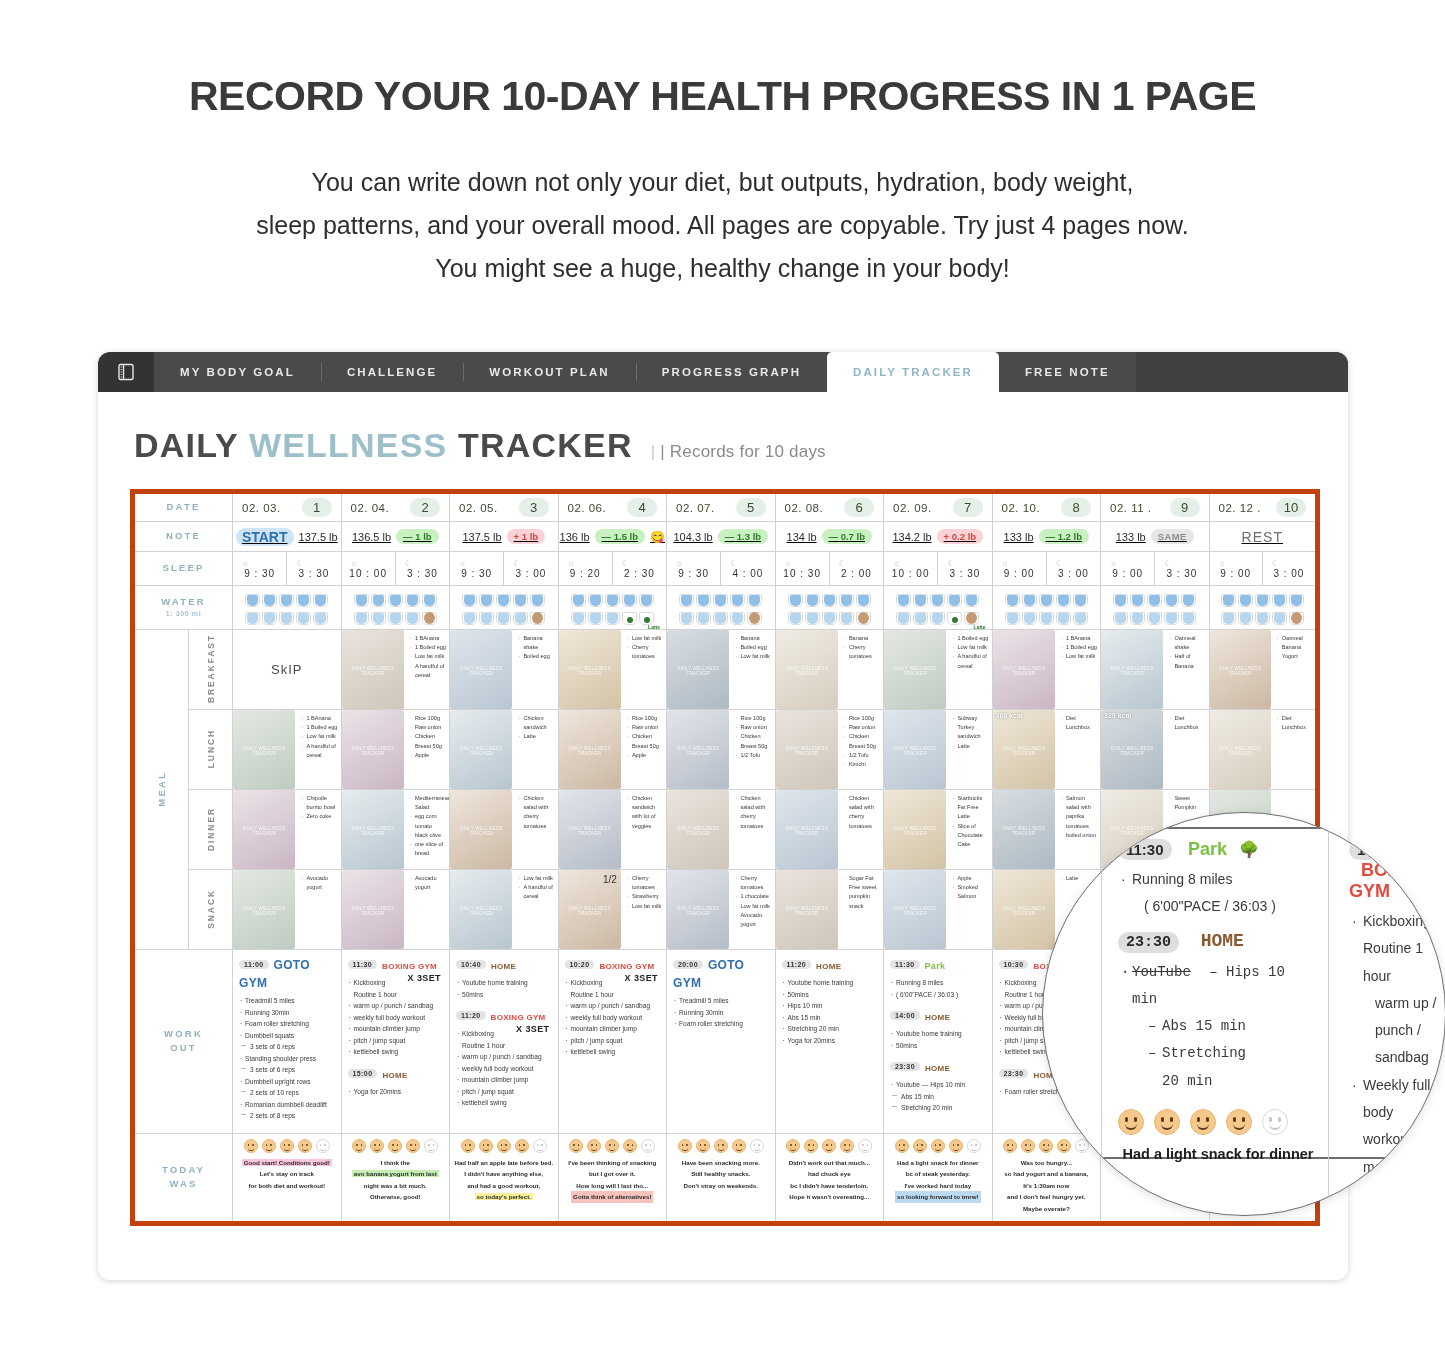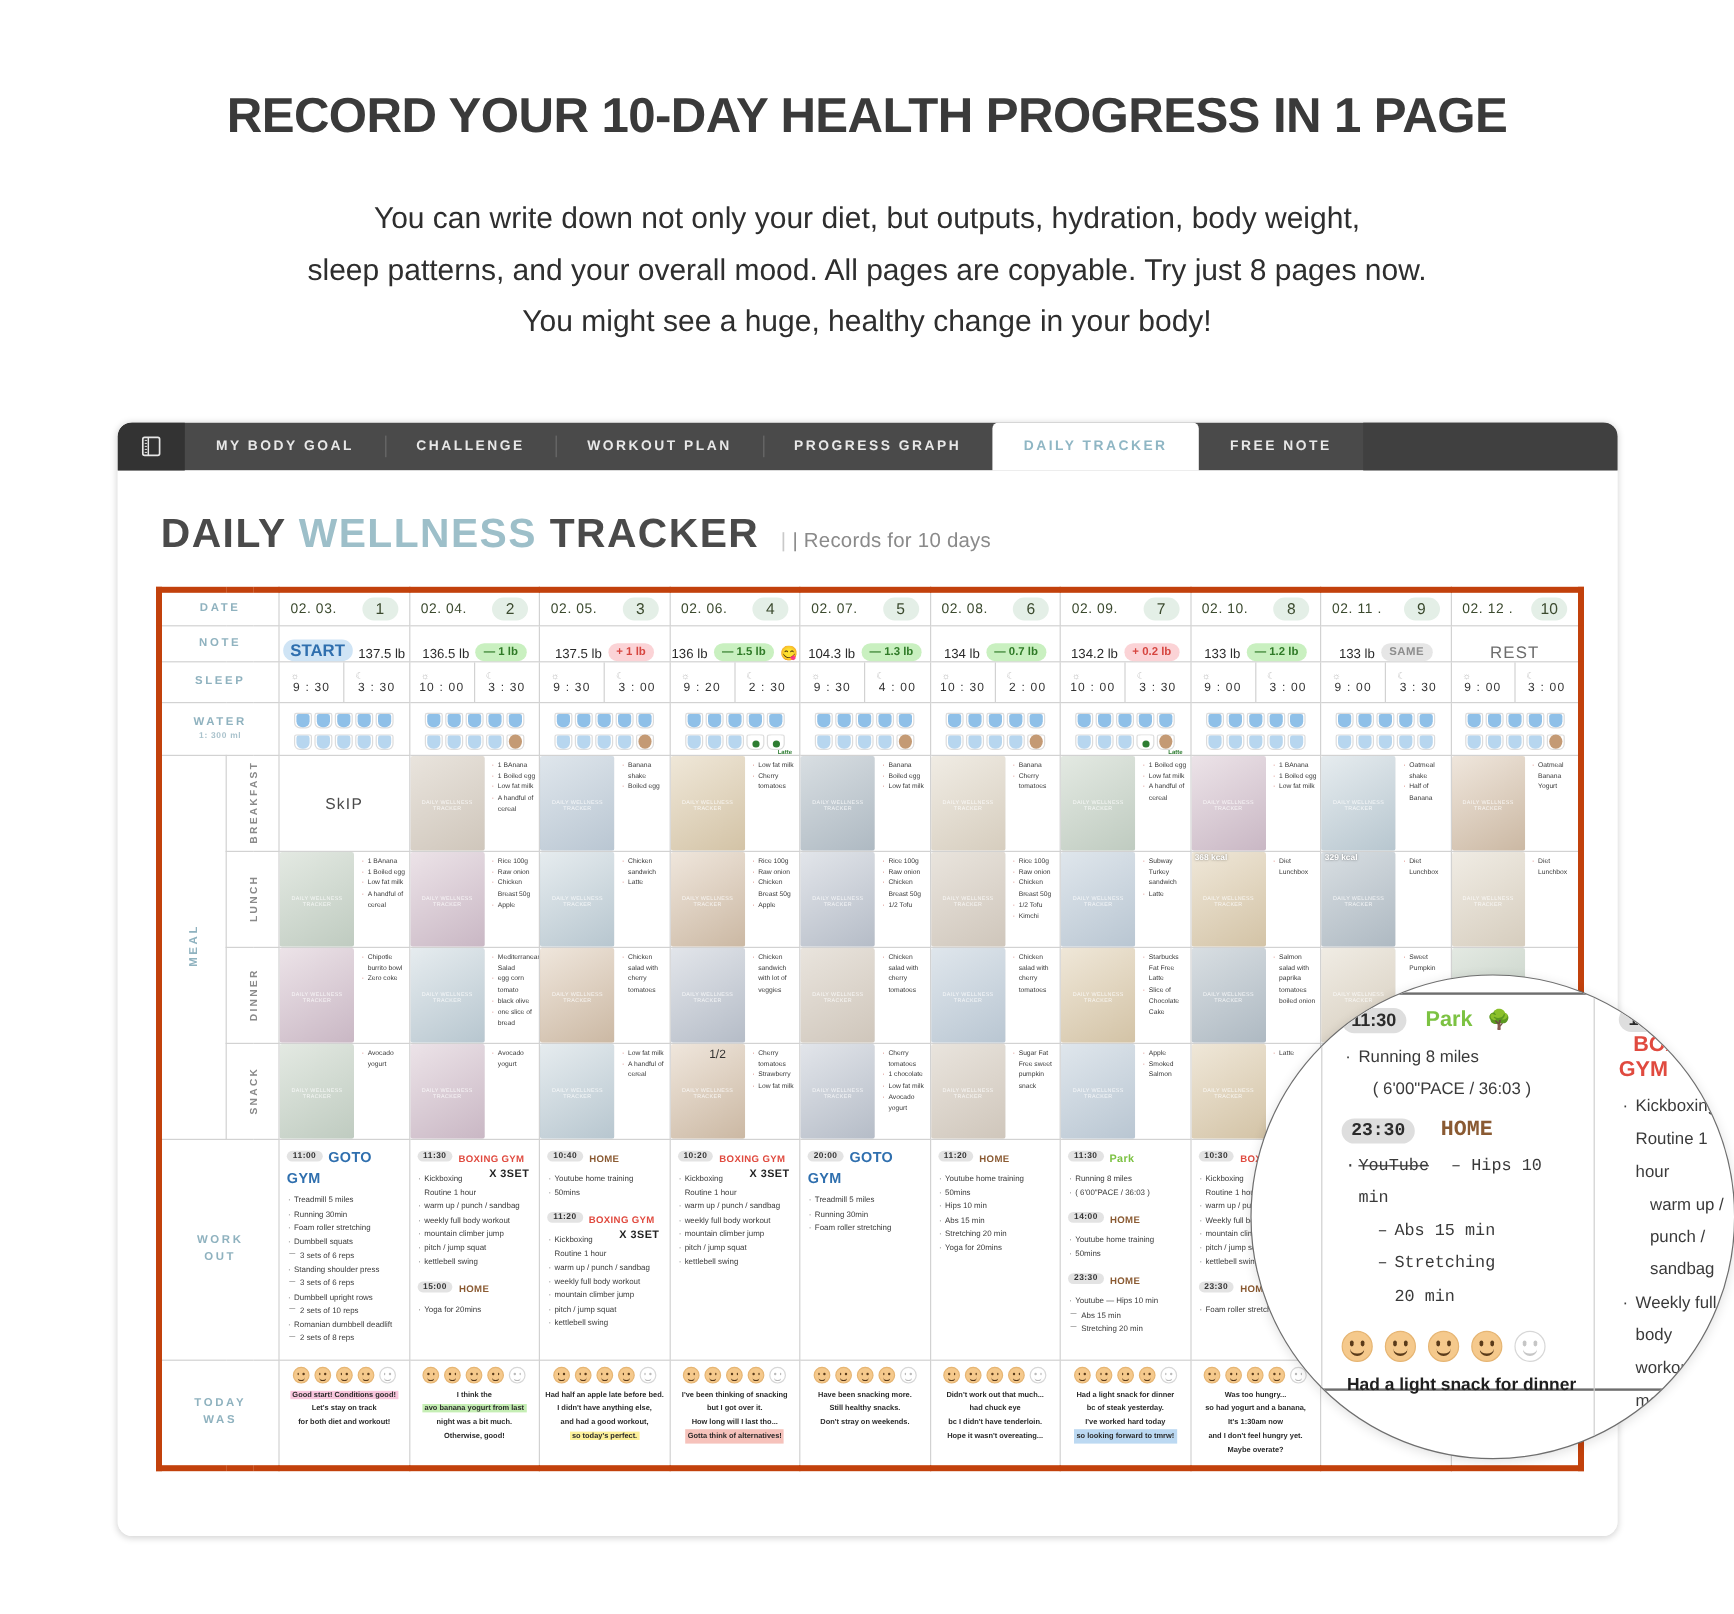--- a/index.html
+++ b/index.html
@@ -96,21 +96,21 @@
   .datecell { display:flex; align-items:center; justify-content:space-between; padding:0 9px; }
   .datetxt { font-size:11.5px; color:#3b4a2e; letter-spacing:.5px; }
   .daynum {
     min-width:30px; height:19px; border-radius:10px; background:#e4efe7;
     display:flex; align-items:center; justify-content:center;
     font-size:13px; color:#3b4a2e; padding:0 7px;
   }
 
   
   .r-note td.cell { height:30px; }
-  .notecell { display:flex; align-items:flex-end; justify-content:center; gap:5px; height:100%; }
+  .notecell { display:flex; align-items:center; justify-content:center; gap:5px; height:100%;text-decoration:underline; }
   .start-pill { font-size:14px; color:#2f6fae; background:#cfe4f5;
                 border-radius:9px; padding:1px 6px; font-weight:bold; }
   .wt { font-size:11px; color:#2b2b2b; }
   .delta { font-size:9.5px; font-weight:bold; border-radius:9px; padding:2px 7px; }
   .delta.down { background:#c9f0c0; color:#2f7a27; }
   .delta.up   { background:#fbd3d6; color:#d6453f; }
   .delta.same { background:#e6e6e6; color:#8d8d8d; letter-spacing:.4px; }
   .rest { font-size:14px; color:#6d6d6d; letter-spacing:1px; }
   .emo { font-size:12px; }
 
@@ -156,21 +156,21 @@
                color:rgba(255,255,255,.8); text-align:center; letter-spacing:.3px; }
   .kcal { position:absolute; left:3px; top:2px; font-size:7px; color:#fff;
           font-weight:bold; text-shadow:0 0 2px rgba(0,0,0,.5); }
   .mealtext { flex:1; font-size:5.6px; color:#3a3a3a; line-height:1.65;
               padding:4px 2px 0 3px; overflow:hidden; }
   .mealtext li { list-style:none; position:relative; padding-left:5px; }
   .mealtext li::before { content:"·"; position:absolute; left:0; color:#c0392b; }
   .mealtext ul { margin:0; padding:0; }
   .skip { display:flex; align-items:center; justify-content:center; width:100%;
           font-size:13px; color:#4a4a4a; letter-spacing:1px; }
-  .half-badge { position:absolute; right:16px; top:4px; font-size:10px; color:#333;text-align:right; }
+  .half-badge { position:absolute; right:4px; top:4px; font-size:10px; color:#333;text-align:right; }
 
   
   .r-work td.cell { height:170px; vertical-align:top; padding:5px 6px; }
   .wo-time { display:inline-block; background:#e3e3e3; border-radius:8px;
              padding:1px 5px; font-size:7px; font-weight:bold; color:#333;
              letter-spacing:.4px; vertical-align:middle; }
   .wo-place { font-size:9px; font-weight:bold; letter-spacing:.3px; margin-left:5px; }
   .wo-place.gym { color:#2f6fae; font-size:12px; }
   .wo-place.boxing { color:#e04a3f; font-size:8px; }
   .wo-place.home { color:#8a5a32; font-size:8px; }
@@ -248,21 +248,21 @@
   .mag-note { font-size:14.5px; color:#1f1f1f; line-height:1.9; text-align:center;
               font-weight:bold; }
 </style>
 </head>
 <body>
 
 <div class="promo">
   <div class="promo-title">RECORD YOUR 10-DAY HEALTH PROGRESS IN 1 PAGE</div>
   <div class="promo-sub">
     <div>You can write down not only your diet, but outputs, hydration, body weight,</div>
-    <div>sleep patterns, and your overall mood. All pages are copyable. Try just 8 pages now.</div>
+    <div>sleep patterns, and your overall mood. All pages are copyable. Try just 4 pages now.</div>
     <div>You might see a huge, healthy change in your body!</div>
   </div>
 </div>
 
 <div class="window">
 
   <div class="tabbar">
     <div class="tab-logo">
       <svg width="20" height="20" viewBox="0 0 20 20">
         <rect x="3" y="2.5" width="14" height="15" rx="1.5" fill="none" stroke="#e8e8e8" stroke-width="1.4"></rect>

